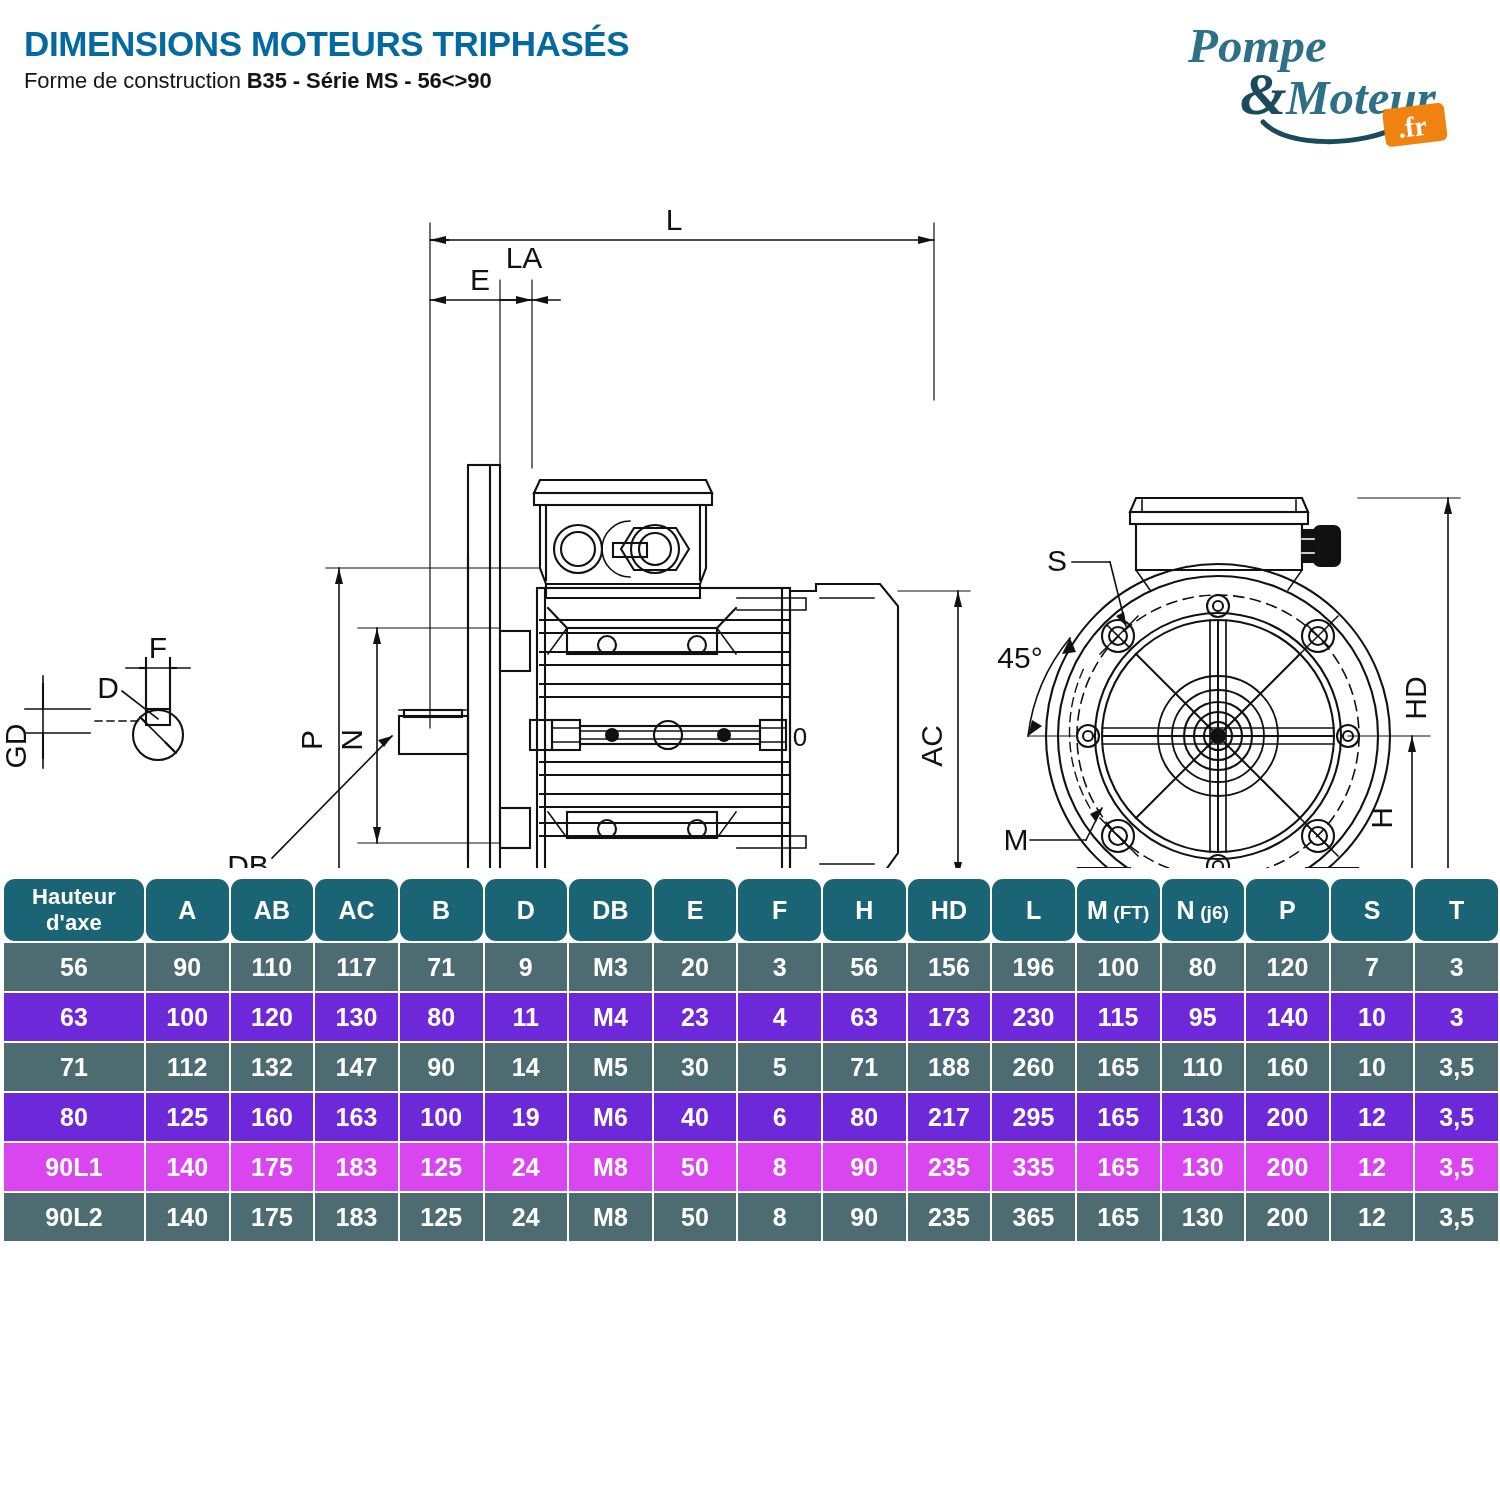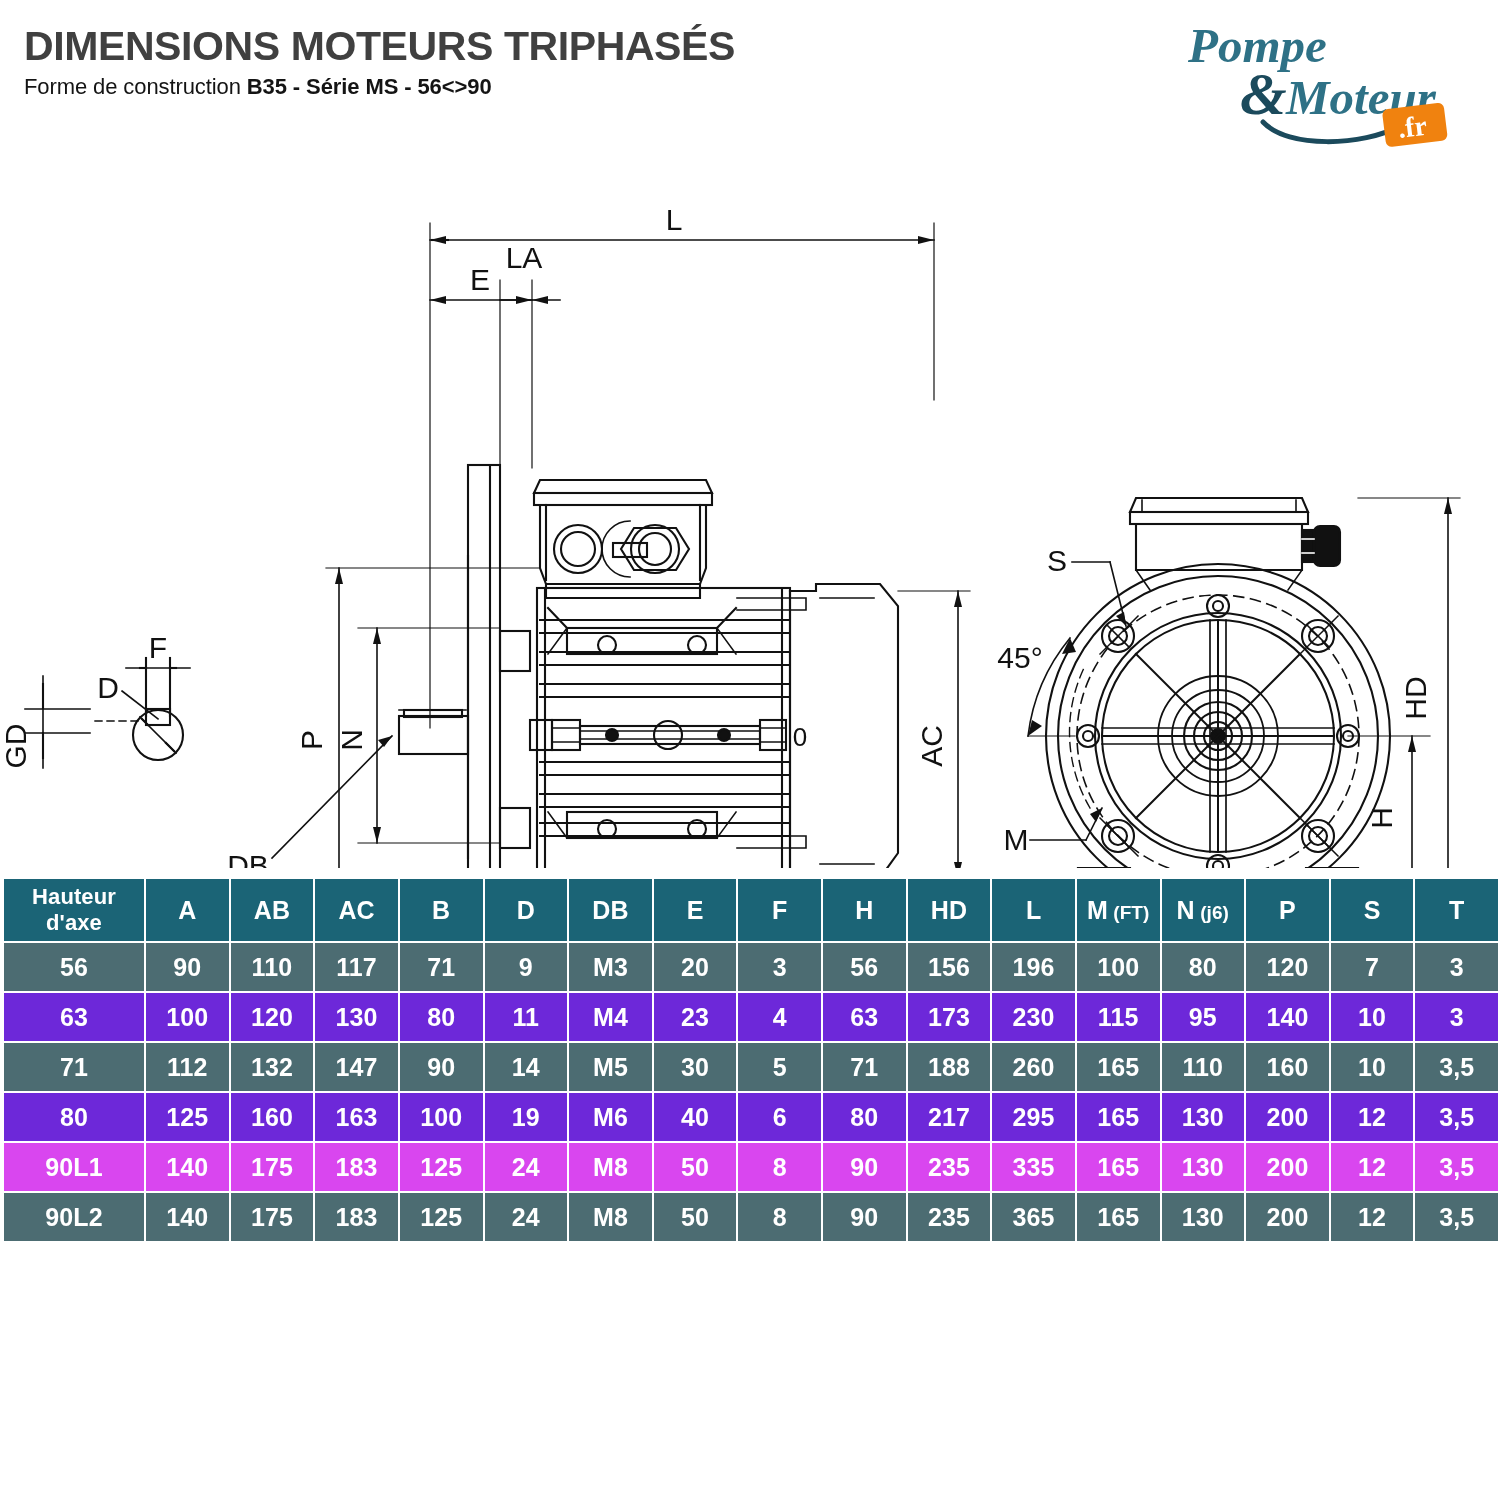--- a/index.html
+++ b/index.html
@@ -9,21 +9,21 @@
     background:#ffffff;
     font-family:"Liberation Sans", sans-serif;
     position:relative;
     overflow:hidden;
     -webkit-font-smoothing:antialiased;
   }
   
   #header{position:absolute;left:0;top:0;width:1500px;height:170px;}
   #title-block{position:absolute;left:24px;top:26px;}
   #main-title{
-    font-size:41px;font-weight:bold;color:#404040;
+    font-size:35px;font-weight:bold;color:#0369a1;
     letter-spacing:-0.4px;line-height:1.0;white-space:nowrap;
   }
   #sub-title{
     font-size:22px;font-weight:bold;color:#141414;
     letter-spacing:-0.1px;margin-top:7px;white-space:nowrap;
   }
   #sub-title .light{font-weight:normal;text-align:center;}
   
   #logo{position:absolute;left:1178px;top:14px;width:300px;height:140px;}
   #logo svg{display:block;}
@@ -37,21 +37,21 @@
     width:1496px;margin-left:2px;
     table-layout:fixed;
   }
   table.dims th,table.dims td{
     color:#ffffff;text-align:center;vertical-align:middle;
     font-size:25px;font-weight:bold;
     padding:0;height:48px;line-height:1.05;
     letter-spacing:0.1px;
   }
   table.dims thead th{
-    background:#1b6476;height:62px;font-size:25px;
+    background:#1b6476;height:62px;font-size:25px;border-radius:11px;
   }
   table.dims thead th.corner{
     background:#1b6476;font-size:22px;height:62px;vertical-align:middle;
   }
   th.corner .l1,th.corner .l2{display:block;line-height:1.18;}
   th .sub{font-size:19px;font-weight:bold;}
   tr.row-a td{background:#4c6c72;}
   tr.row-b td{background:#6d28d9;}
   tr.row-hi td{background:#d946ef;}
   td.first,th.corner{font-size:24px;}

